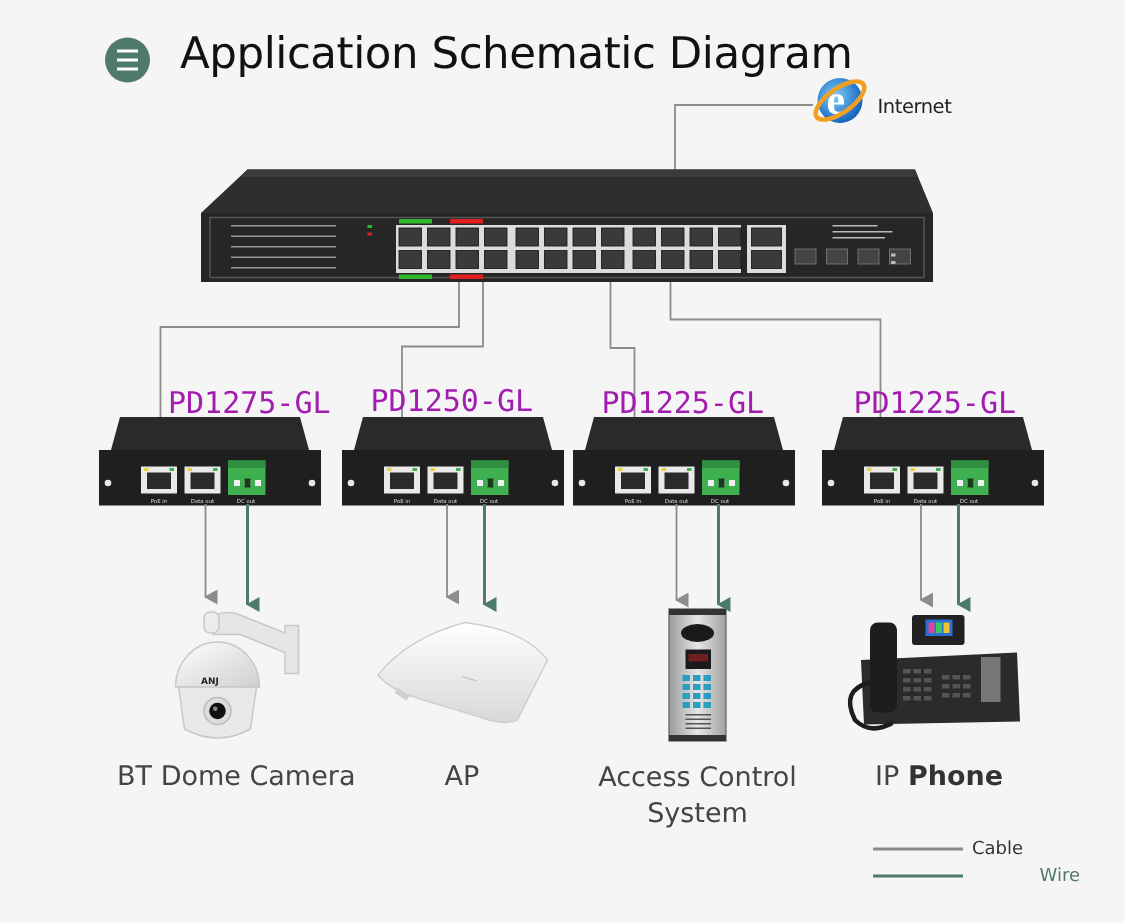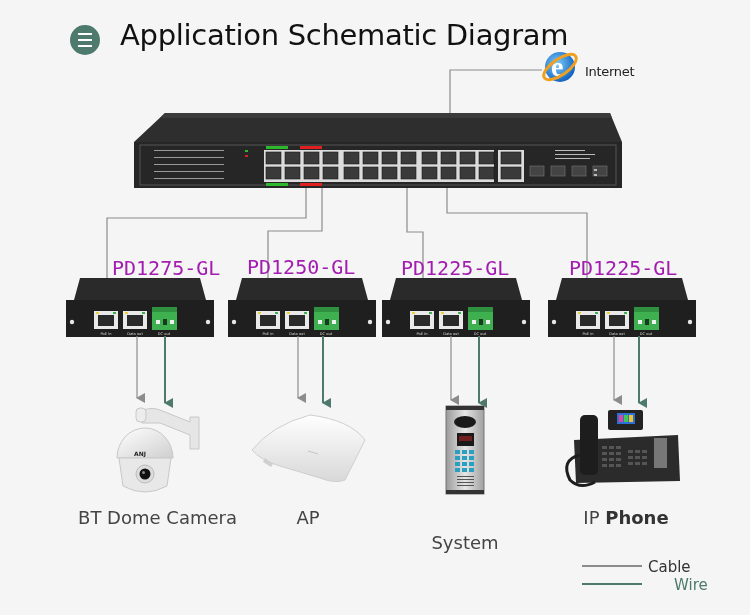--- a/index.html
+++ b/index.html
@@ -5,21 +5,21 @@
   html, body { margin:0; padding:0; }
   body { width:750px; height:615px; background:#f5f5f5; position:relative; overflow:hidden;
          font-family:"DejaVu Sans", sans-serif; color:#111; }
   .abs { position:absolute; }
   .title-icon { left:70px; top:25px; width:30px; height:30px; border-radius:50%; background:#4e7a6e; }
   .title-icon i { position:absolute; left:8px; width:14px; height:2px; background:#fff; }
   .title { left:108px; top:18px; font-size:29px; font-weight:normal; letter-spacing:-0.3px; color:#111; white-space:nowrap;margin-left:12px; }
   .internet-label { left:585px; top:64px; font-size:13px; color:#222; letter-spacing:-0.3px; }
   .pd-label { font-family:"DejaVu Sans Mono", monospace; font-size:20px; color:#a21caf; white-space:nowrap; }
   .dev-label { font-size:18px; color:#444; text-align:center; white-space:nowrap; }
-  .legend-label { font-size:15px; white-space:nowrap;text-align:center; }
+  .legend-label { font-size:12px; white-space:nowrap;text-align:center; }
   svg { position:absolute; left:0; top:0; }
 </style>
 </head>
 <body>
 
 <div class="abs title-icon">
   <i style="top:8px"></i>
     <i style="top:14px"></i>
     <i style="top:20px"></i>
 </div>
@@ -332,22 +332,22 @@
 <div class="abs internet-label">Internet</div>
 
 <div class="abs pd-label" style="left:112px;top:256px">PD1275-GL</div>
 <div class="abs pd-label" style="left:247px;top:255px">PD1250-GL</div>
 <div class="abs pd-label" style="left:401px;top:256px">PD1225-GL</div>
 <div class="abs pd-label" style="left:569px;top:256px">PD1225-GL</div>
 
 <div class="abs dev-label" style="left:70px;width:175px;top:507px">BT Dome Camera</div>
 <div class="abs dev-label" style="left:258px;width:100px;top:507px">AP</div>
 <div class="abs dev-label" style="left:395px;width:140px;top:507px;line-height:24px">
-  <br>
+  <span>Access Control</span><br>
   <span>System</span>
 </div>
 <div class="abs dev-label" style="left:556px;width:140px;top:507px">
   <span>IP</span>
   <b style="color:#333">Phone</b>
 </div>
 
 <div class="abs legend-label" style="left:648px;top:558px;color:#333">Cable</div>
-<div class="abs legend-label" style="left:674px;top:576px;color:#4e7a6e">Wire</div>
+<div class="abs legend-label" style="left:693px;top:576px;color:#4e7a6e">Wire</div>
 
 </body></html>

